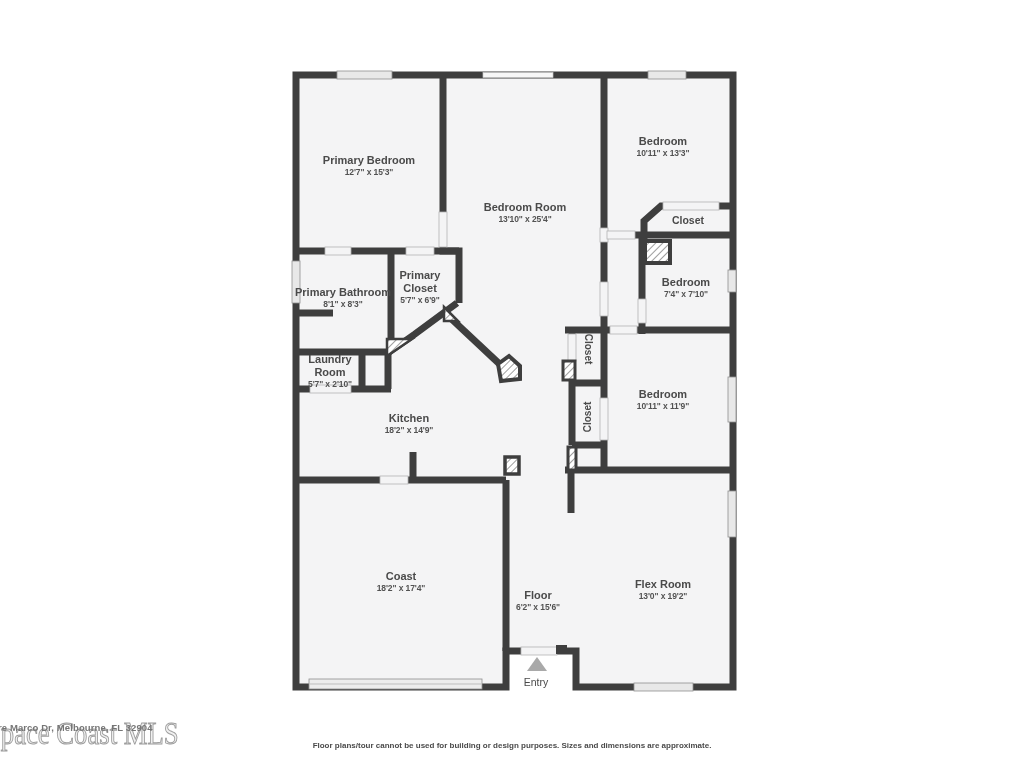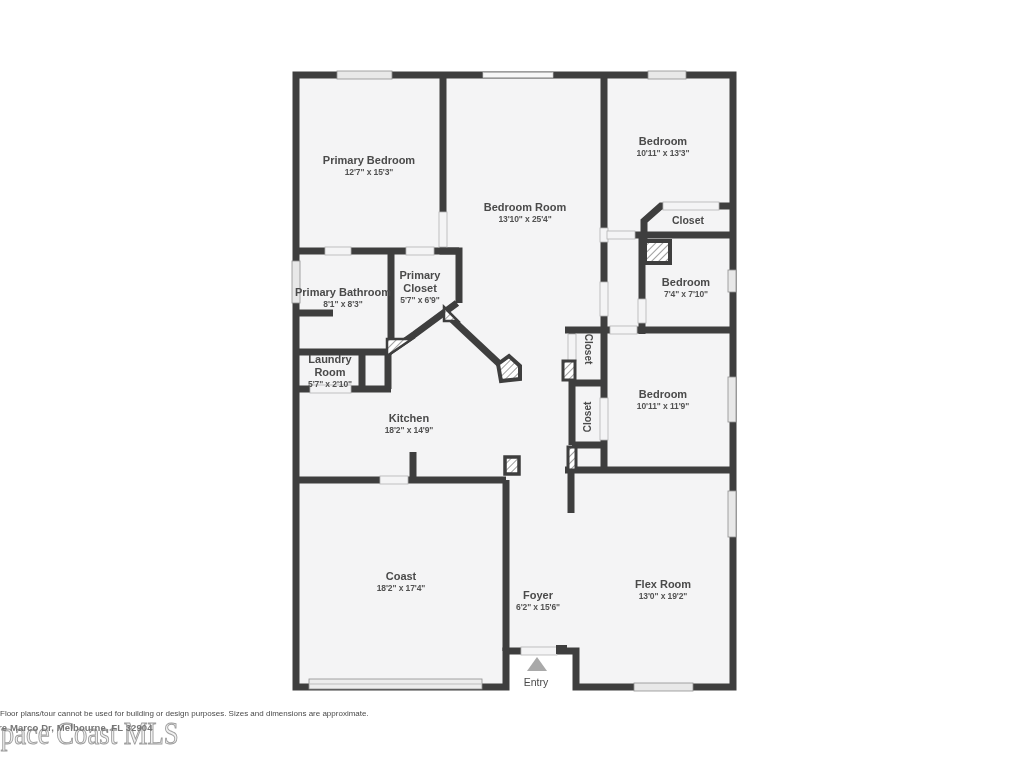--- a/index.html
+++ b/index.html
@@ -21,22 +21,22 @@
   .entry-label{position:absolute;left:536px;top:682px;transform:translate(-50%,-50%);
       font-size:10.5px;font-weight:normal;color:#4a4a4a;}
   
   .watermark{position:absolute;left:-14px;top:716px;width:320px;height:44px;pointer-events:none;}
   .wm-brand{position:absolute;left:0;top:0;font-family:"Liberation Serif",serif;font-size:31px;
       color:#f0f0f0;-webkit-text-stroke:1px #9e9e9e;letter-spacing:0px;
       transform:scaleX(0.86);transform-origin:left top;white-space:nowrap;}
   .wm-address{position:absolute;left:12px;top:6px;font-size:9.5px;font-weight:bold;color:#757575;
       white-space:nowrap;letter-spacing:0.1px;}
   
-  .disclaimer{position:absolute;left:0;right:0;top:709px;text-align:left;
-      font-size:8px;font-weight:normal;color:#4a4a4a;letter-spacing:0;}
+  .disclaimer{position:absolute;left:0;right:0;top:741px;text-align:center;
+      font-size:8px;font-weight:bold;color:#4a4a4a;letter-spacing:0;}
 </style>
 </head>
 <body>
 
 <div class="stage">
 
   <svg class="plan-svg" width="1024" height="768" viewBox="0 0 1024 768">
     <defs>
       <pattern id="hatch" patternUnits="userSpaceOnUse" width="5" height="5" patternTransform="rotate(45)">
         <rect width="5" height="5" fill="#ffffff"></rect>
@@ -157,21 +157,21 @@
   </div>
   <div class="room" style="left:663px;top:400px">
     <span class="rn">Bedroom</span>
     <span class="rd">10'11" x 11'9"</span>
   </div>
   <div class="room" style="left:401px;top:582px">
     <span class="rn">Coast</span>
     <span class="rd">18'2" x 17'4"</span>
   </div>
   <div class="room" style="left:538px;top:601px">
-    <span class="rn">Foyer</span>
+    <span class="rn">Floor</span>
     <span class="rd">6'2" x 15'6"</span>
   </div>
   <div class="room" style="left:663px;top:590px">
     <span class="rn">Flex Room</span>
     <span class="rd">13'0" x 19'2"</span>
   </div>
 
   <div class="entry-tri"></div>
   <div class="entry-label">Entry</div>
 

